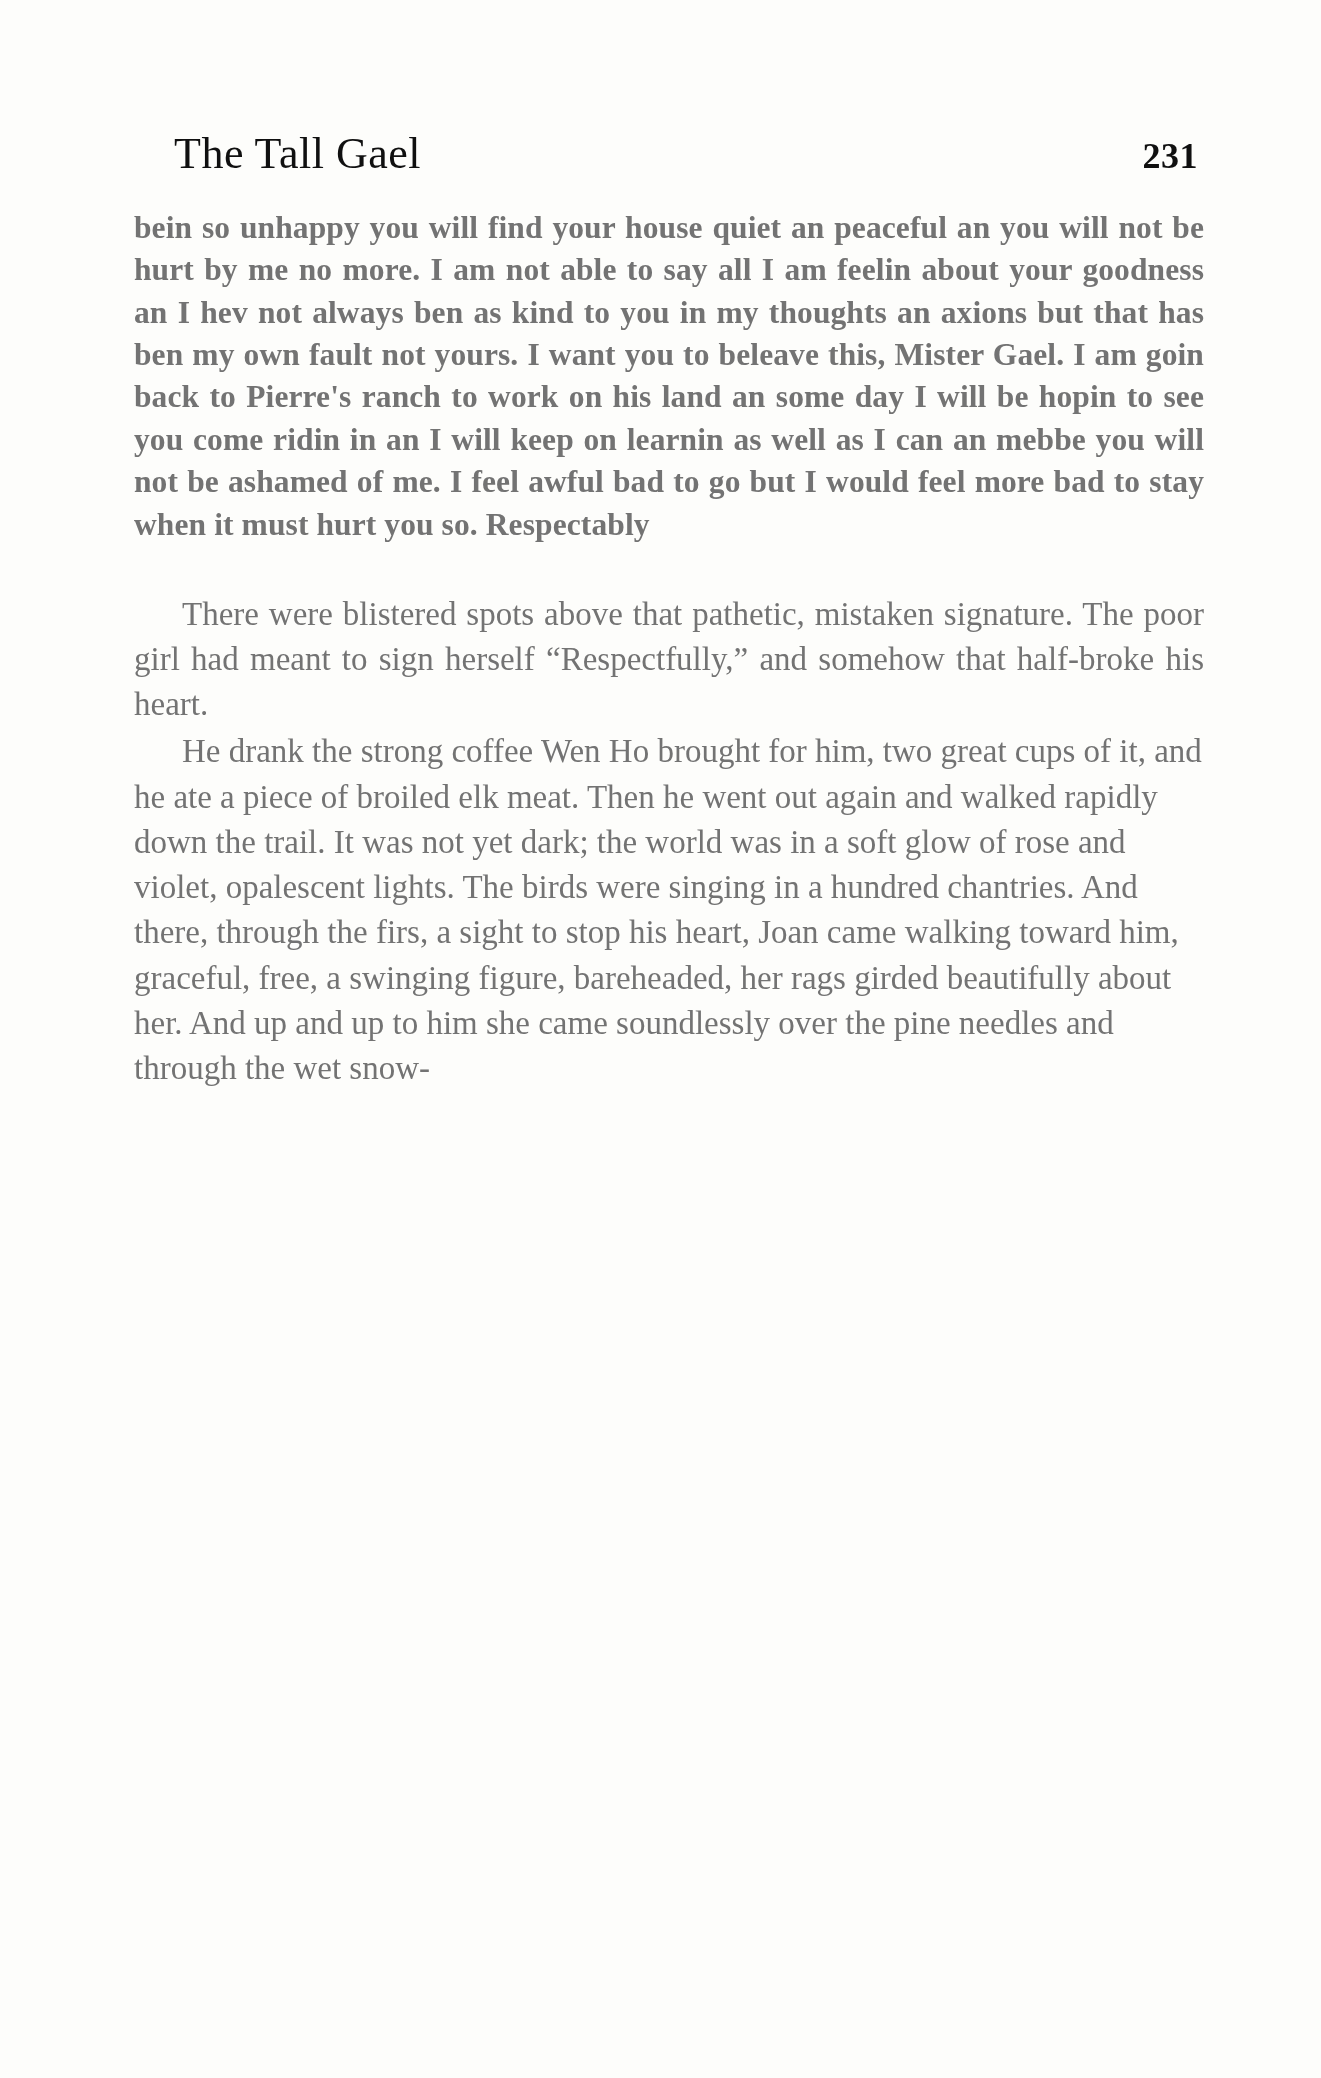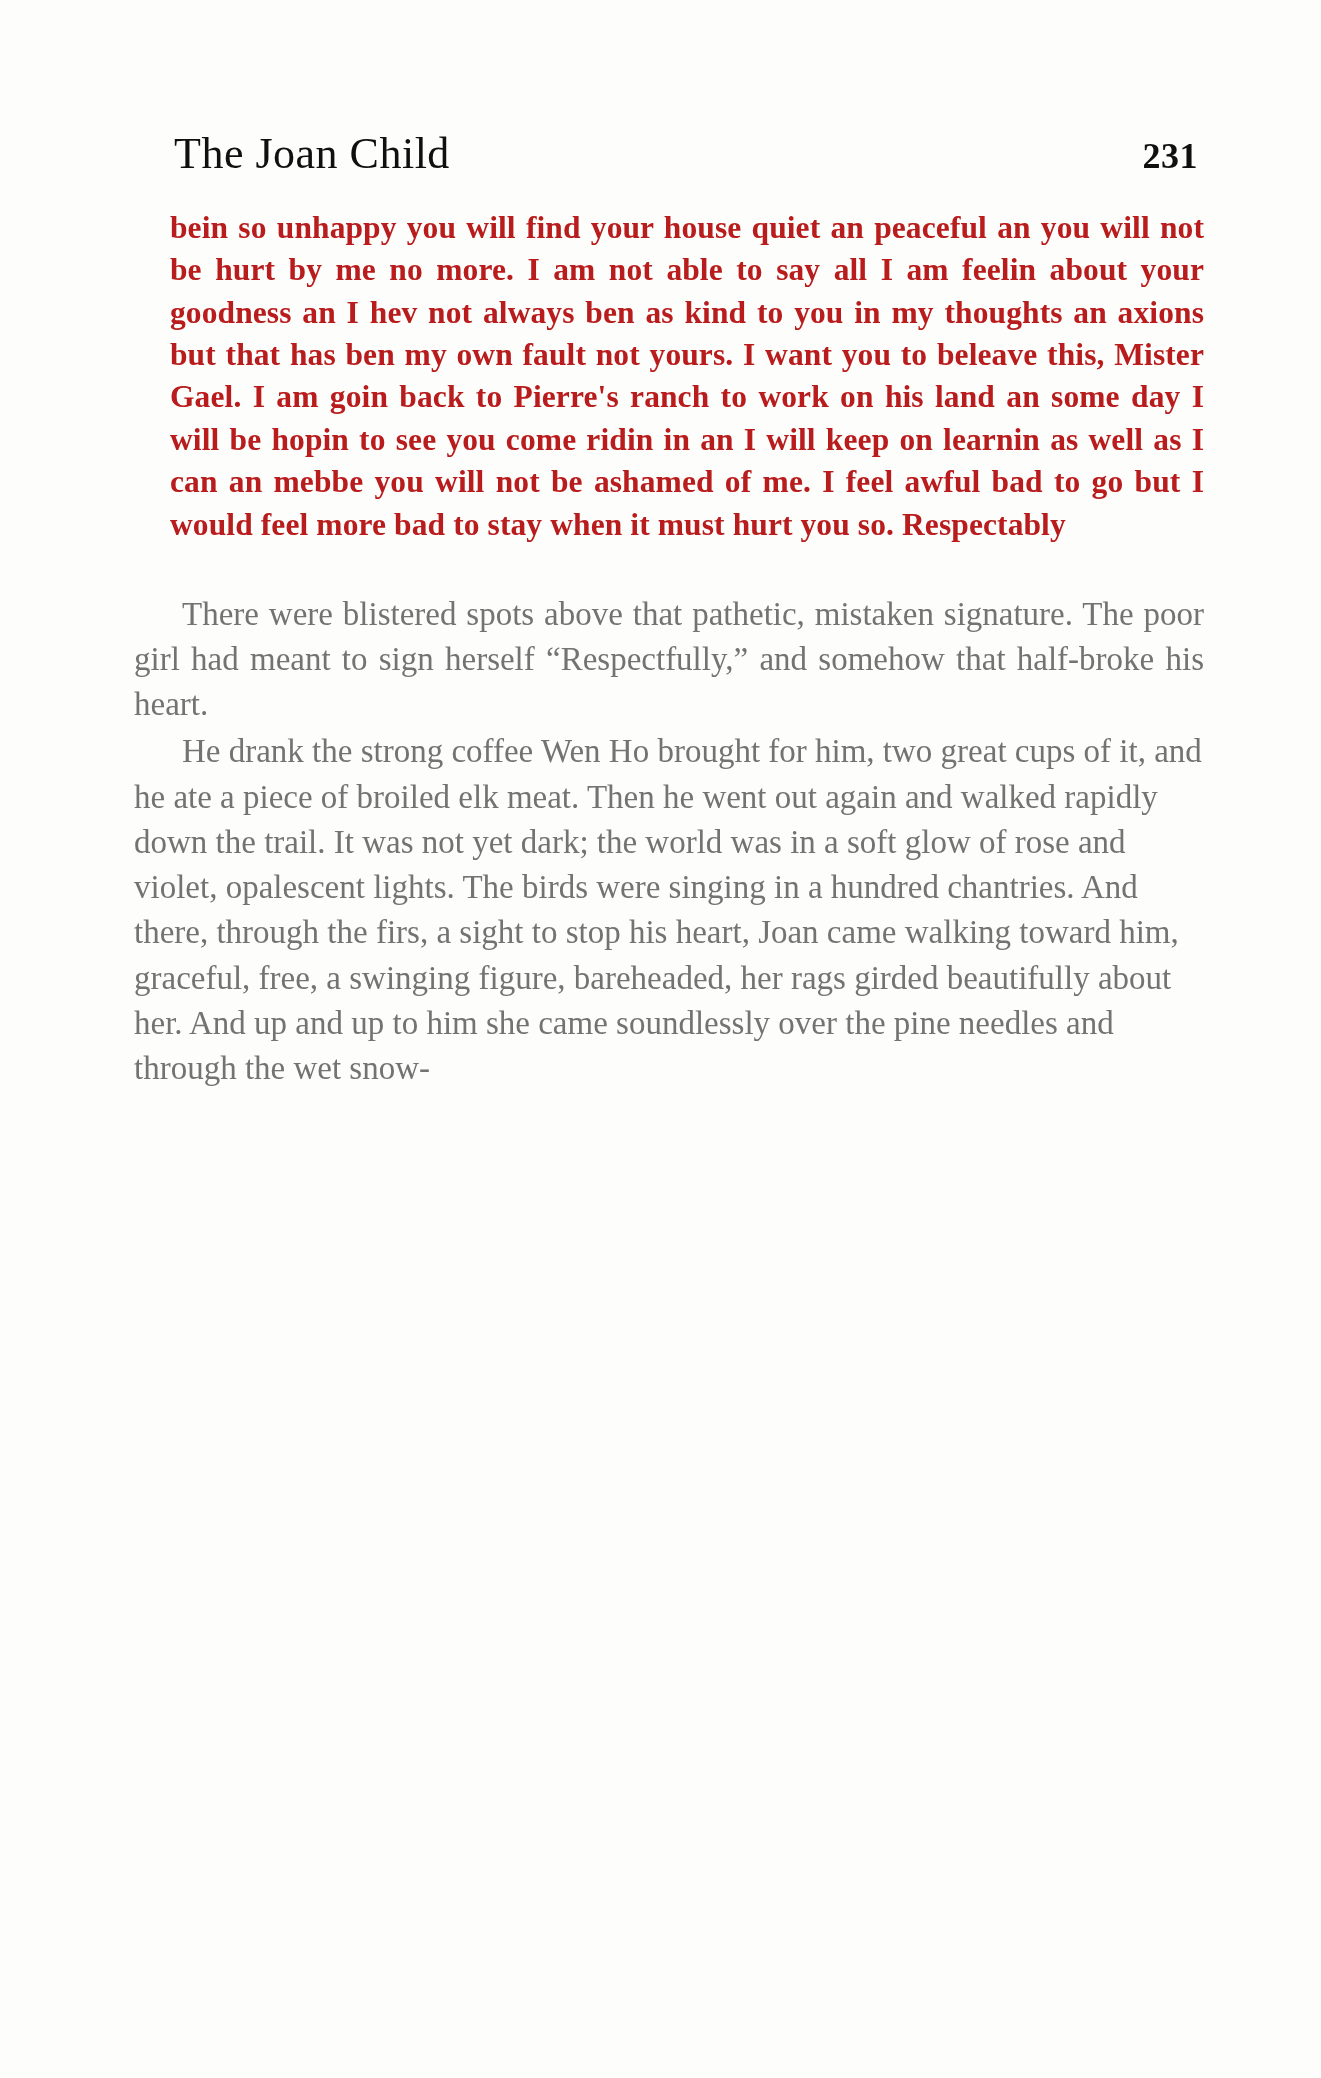--- a/index.html
+++ b/index.html
@@ -50,22 +50,21 @@
     letter-spacing: 0.5px;
     padding-right: 6px;
   }
   .letter-block {
     font-size: 31.5px;
     line-height: 1.345;
     text-align: justify;
     text-justify: inter-word;
     letter-spacing: 0.1px;
     font-weight: 700;
-    color: #b91c1c;
-    margin-left: 36px;
+    color: #737373;
   }
   .letter-block p {
     margin: 0;
   }
   .signature-line {
     text-align: right;
     margin-top: 14px;
     padding-right: 34px;
     font-weight: 700;
     font-size: 30px;
@@ -93,21 +92,21 @@
     text-align: left;
   }
 </style>
 </head>
 <body>
 
 <div class="page">
   <div class="content">
 
     <div class="header">
-      <div class="header-title">The Joan Child</div>
+      <div class="header-title">The Tall Gael</div>
       <div class="header-spacer"></div>
       <div class="page-number">231</div>
     </div>
 
     <div class="letter-block">
       <p>bein so unhappy you will find your house quiet an peaceful an you will not be hurt by me no more. I am not able to say all I am feelin about your goodness an I hev not always ben as kind to you in my thoughts an axions but that has ben my own fault not yours. I want you to beleave this, Mister Gael. I am goin back to Pierre's ranch to work on his land an some day I will be hopin to see you come ridin in an I will keep on learnin as well as I can an mebbe you will not be ashamed of me. I feel awful bad to go but I would feel more bad to stay when it must hurt you so. Respectably</p>
     </div>
 
     <div class="body-text">
       <p>There were blistered spots above that pathetic, mistaken signature. The poor girl had meant to sign herself “Respectfully,” and somehow that half-broke his heart.</p>

